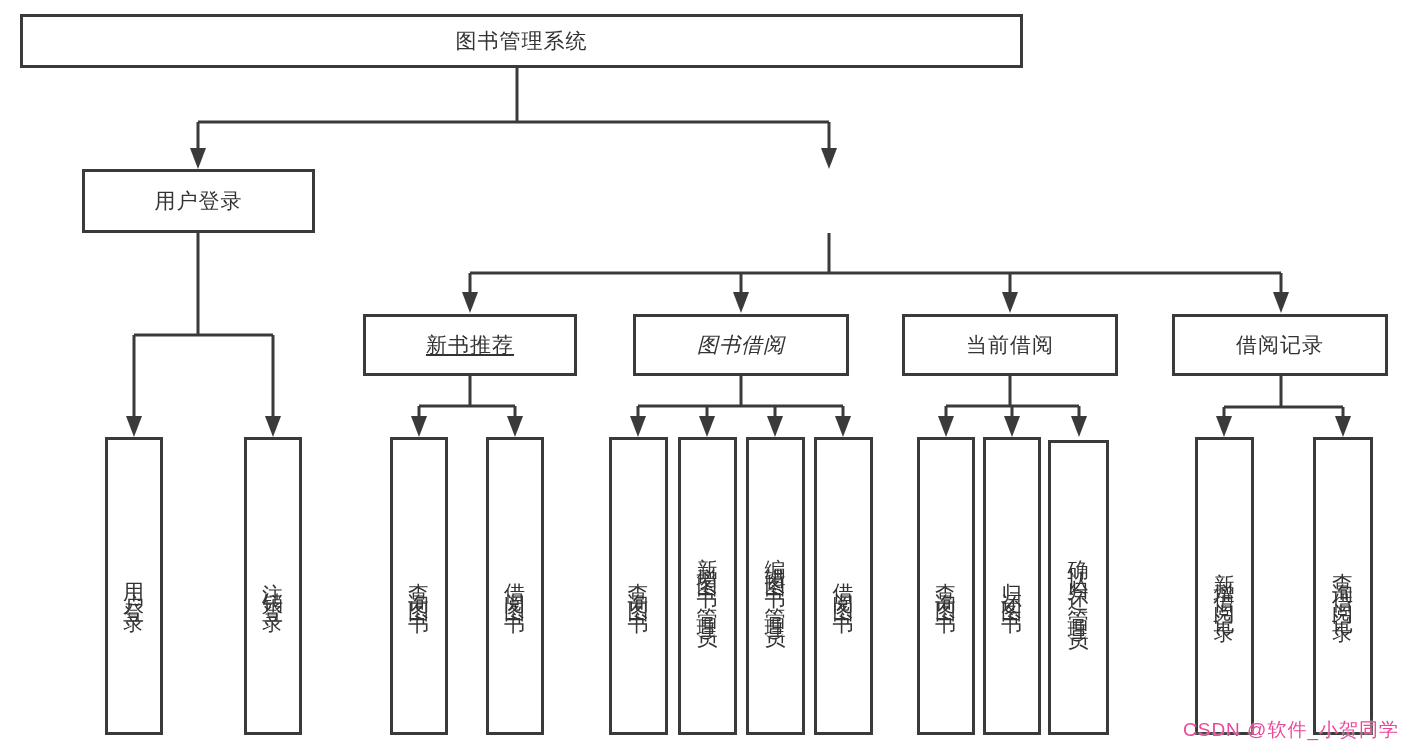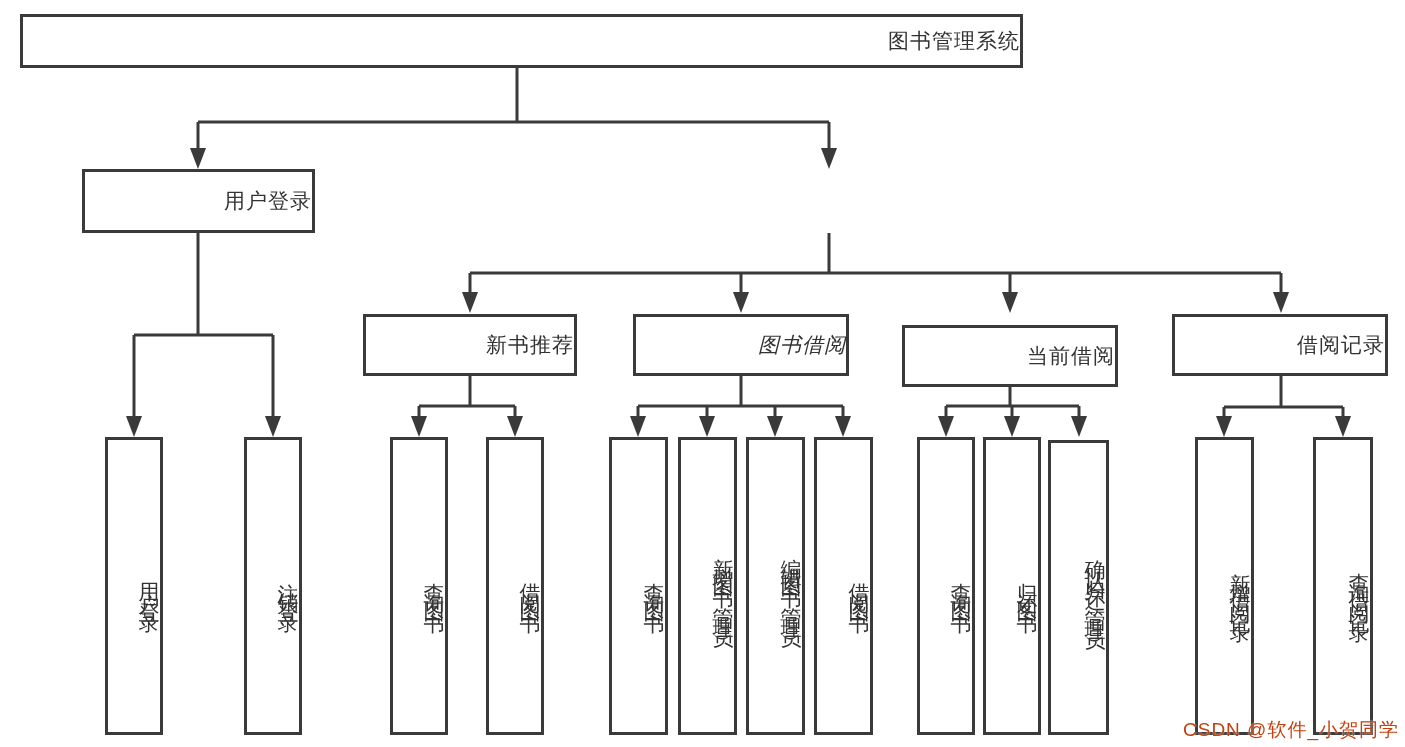--- a/index.html
+++ b/index.html
@@ -5,30 +5,30 @@
   html,body{margin:0;padding:0;background:#ffffff;}
   .canvas{
     position:relative;width:1405px;height:747px;background:#ffffff;overflow:hidden;
     font-family:"Liberation Sans","DejaVu Sans",sans-serif;color:#333333;
   }
   svg.wires{position:absolute;left:0;top:0;width:1405px;height:747px;z-index:1;}
   svg.wires path{stroke:#3a3a3a;stroke-width:3;fill:none;}
   svg.wires polygon{fill:#3a3a3a;stroke:none;}
   .box{
     position:absolute;box-sizing:border-box;border:3px solid #3a3a3a;background:#ffffff;
-    display:flex;align-items:center;justify-content:flex-end;z-index:2;
+    display:flex;align-items:center;justify-content:center;z-index:2;
   }
   .box .lbl{font-size:21px;letter-spacing:1px;color:#333333;white-space:nowrap;}
   .box.v .lbl{
     writing-mode:vertical-rl;text-orientation:mixed;letter-spacing:10px;
     line-height:1;white-space:normal;
   }
   .watermark{
     position:absolute;left:1183px;top:717px;z-index:3;
-    font-size:19px;color:#c2410c;letter-spacing:1px;white-space:nowrap;
+    font-size:19px;color:#ec4899;letter-spacing:1px;white-space:nowrap;
     text-shadow:0 0 2px #ffffff;
   }
 </style>
 </head>
 <body>
 
 <div class="canvas">
 
   <svg class="wires" viewBox="0 0 1405 747" xmlns="http://www.w3.org/2000/svg">
 
@@ -67,27 +67,27 @@
   </svg>
 
   <div class="box" style="left:20px;top:14px;width:1003px;height:54px;">
     <span class="lbl">图书管理系统</span>
   </div>
 
   <div class="box" style="left:82px;top:169px;width:233px;height:64px;">
     <span class="lbl">用户登录</span>
   </div>
 
-  <div class="box" style="left:363px;top:314px;width:214px;height:62px;">
+  <div class="box" style="left:363px;top:314px;width:214px;height:62px;text-decoration:underline;">
     <span class="lbl">新书推荐</span>
   </div>
   <div class="box" style="left:633px;top:314px;width:216px;height:62px;font-style:italic;">
     <span class="lbl">图书借阅</span>
   </div>
-  <div class="box" style="left:902px;top:314px;width:216px;height:62px;margin-top:11px;">
+  <div class="box" style="left:902px;top:314px;width:216px;height:62px;">
     <span class="lbl">当前借阅</span>
   </div>
   <div class="box" style="left:1172px;top:314px;width:216px;height:62px;">
     <span class="lbl">借阅记录</span>
   </div>
 
   <div class="box v" style="left:105px;top:437px;width:58px;height:298px;">
     <span class="lbl">用户登录</span>
   </div>
   <div class="box v" style="left:244px;top:437px;width:58px;height:298px;">

